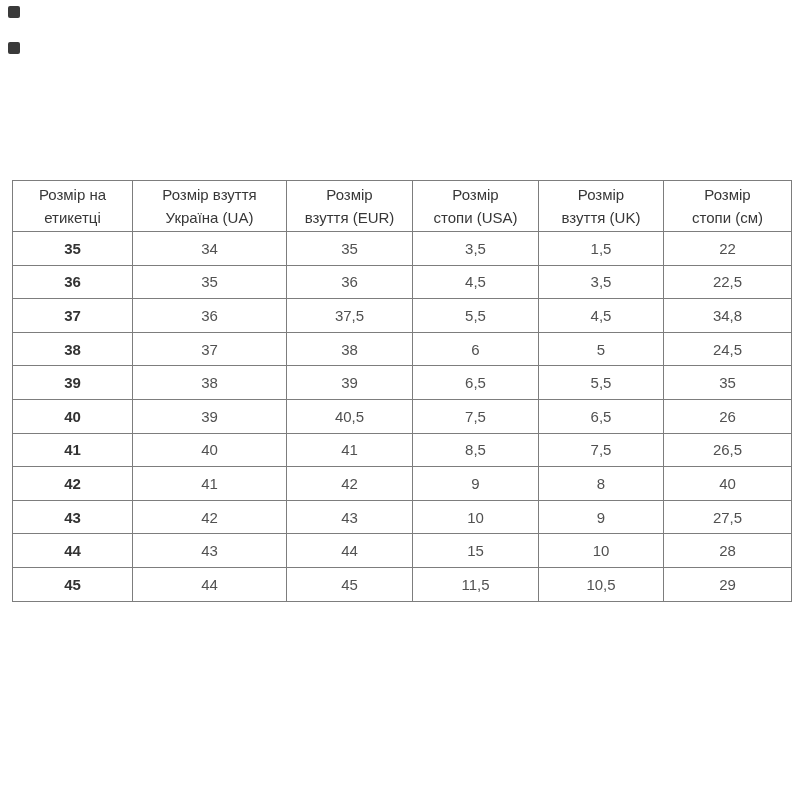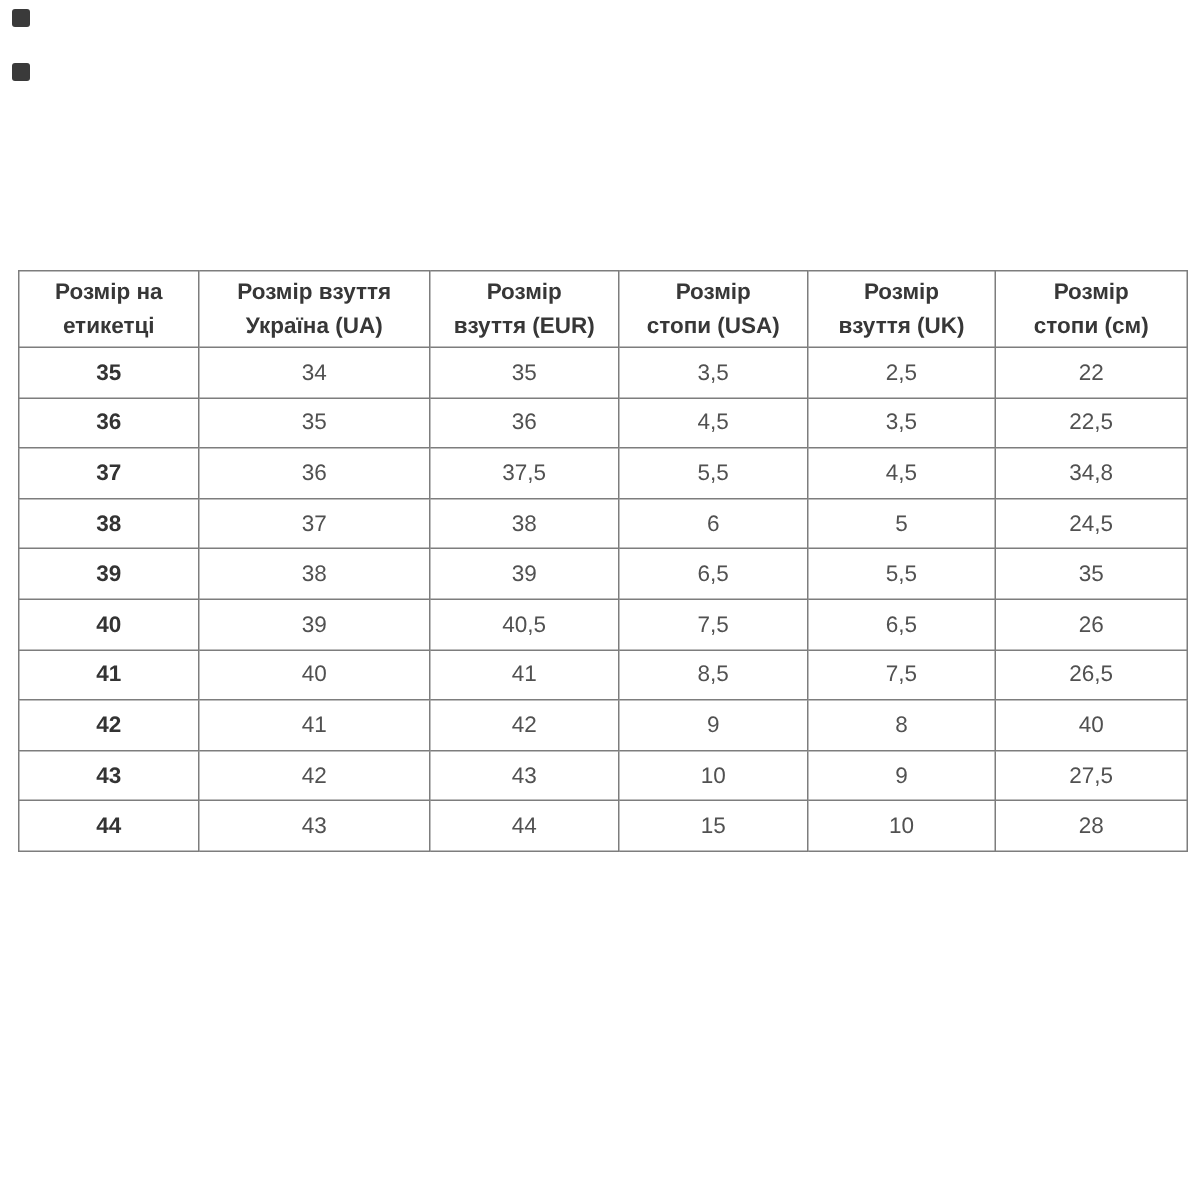--- a/index.html
+++ b/index.html
@@ -28,21 +28,21 @@
   }
   .size-table th, .size-table td {
     border: 1.5px solid var(--border-color, #7d7d7d);
     text-align: center;
     vertical-align: middle;
     overflow: hidden;
   }
   .size-table th {
     height: 48px;
     font-size: 15px;
-    font-weight: bold;
+    font-weight: normal;
     color: var(--header-text, #373737);
     line-height: 23px;
     padding: 2px 4px;
   }
   .size-table td {
     height: 33.6px;
     font-size: 15px;
     font-weight: normal;
     color: var(--cell-text, #515151);
     padding: 0 4px;
@@ -76,21 +76,21 @@
         <th><span>Розмір</span><br><span>взуття (UK)</span></th>
         <th><span>Розмір</span><br><span>стопи (см)</span></th>
       </tr>
     </thead>
   <tbody>
       <tr>
         <td class="row-label">35</td>
         <td>34</td>
         <td>35</td>
         <td>3,5</td>
-        <td>2,5</td>
+        <td>1,5</td>
         <td>22</td>
       </tr>
       <tr>
         <td class="row-label">36</td>
         <td>35</td>
         <td>36</td>
         <td>4,5</td>
         <td>3,5</td>
         <td>22,5</td>
       </tr>
@@ -151,14 +151,22 @@
         <td>27,5</td>
       </tr>
       <tr>
         <td class="row-label">44</td>
         <td>43</td>
         <td>44</td>
         <td>15</td>
         <td>10</td>
         <td>28</td>
       </tr>
+      <tr>
+        <td class="row-label">45</td>
+        <td>44</td>
+        <td>45</td>
+        <td>11,5</td>
+        <td>10,5</td>
+        <td>29</td>
+      </tr>
     </tbody>
 </table>
 
 </body></html>

